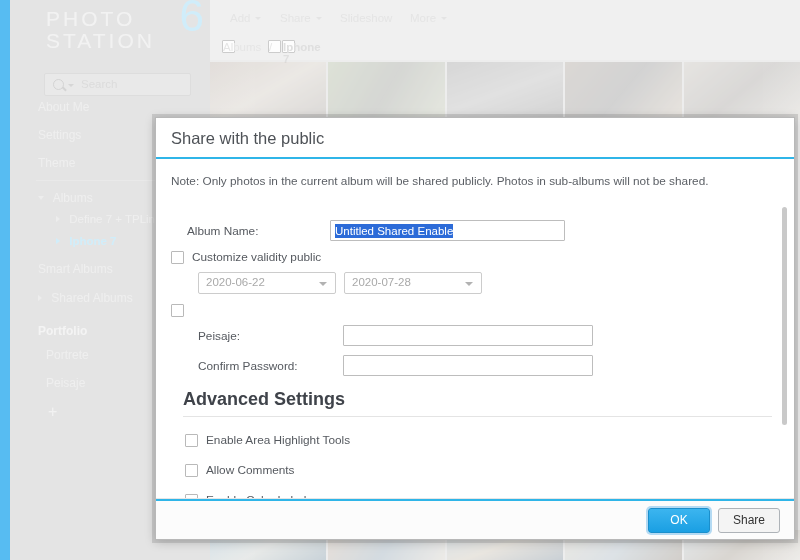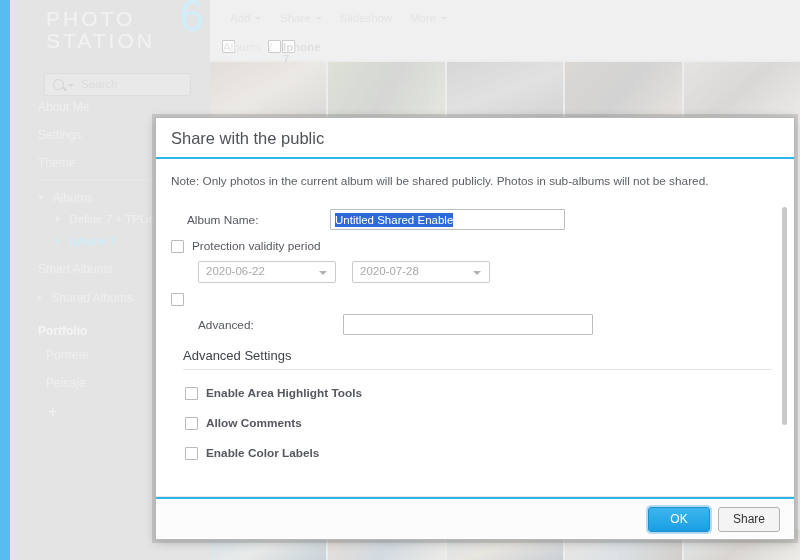--- a/index.html
+++ b/index.html
@@ -166,39 +166,39 @@
     font-family: "Liberation Sans", sans-serif;
   }
   .sel-text {
     background: #2c6bd8; color: #ffffff; padding: 1px 0;
   }
   .cbrow { display: flex; align-items: center; margin-bottom: 8px; }
   .cb {
     width: 13px; height: 13px; border: 1px solid #b9b9b9; background: #fff;
     border-radius: 1px; margin-right: 8px; flex: 0 0 auto;
   }
-  .dates { display: flex; gap: 16px; margin: 8px 0 10px 27px; }
+  .dates { display: flex; gap: 8px; margin: 8px 0 10px 27px; }
   .ddl {
     position: relative; width: 138px; height: 22px;
     border: 1px solid #cccccc; background: #fff; border-radius: 2px;
   }
   .ddl .v {
     position: absolute; left: 7px; top: 3px; font-size: 11.5px; color: #a9a9a9;
   }
   .ddl .ar {
     position: absolute; right: 8px; top: 9px;
     border-left: 4px solid transparent; border-right: 4px solid transparent;
     border-top: 4px solid #b2b2b2;
   }
   .adv-h {
-    font-size: 13px; font-weight: normal; color: #3f434a;
+    font-size: 18px; font-weight: bold; color: #3f434a;
     margin: 13px 0 6px 12px;
   }
   .hr { height: 1px; background: #e4e4e4; margin: 0 0 9px 12px; }
-  .adv-row { display: flex; align-items: center; margin: 16px 0 9px 14px; font-weight: bold; }
+  .adv-row { display: flex; align-items: center; margin: 16px 0 9px 14px; }
 
   .vscroll {
     position: absolute; right: 7px; top: 8px; width: 5px; height: 330px;
     background: transparent;
   }
   .vscroll .thumb {
     position: absolute; left: 0; top: 40px; width: 5px; height: 218px;
     background: #c9c9c9; border-radius: 3px;
   }
 </style>
@@ -306,54 +306,58 @@
   </div>
 
   <div class="overlay"></div>
 
   <div class="modal">
 
     <div class="modal-title">Share with the public</div>
 
     <div class="modal-body">
 
-      <div class="p" style="margin-bottom:20px">Note: Only photos in the current album will be shared publicly. Photos in sub-albums will not be shared.</div>
+      <div class="p" style="margin-bottom:31px">Note: Only photos in the current album will be shared publicly. Photos in sub-albums will not be shared.</div>
 
       <div class="row">
         <span class="lbl w">Album Name:</span>
         <span class="inp" style="width:235px;display:inline-flex;align-items:center;margin-left:-2px">
           <span class="sel-text">Untitled Shared Enable</span>
         </span>
       </div>
 
       <div class="cbrow" style="margin-top:4px">
         <span class="cb"></span>
-        <span class="lbl">Protection validity period</span>
+        <span class="lbl">Customize validity public</span>
       </div>
 
       <div class="dates">
         <span class="ddl">
           <span class="v">2020-06-22</span>
           <span class="ar"></span>
         </span>
         <span class="ddl">
           <span class="v">2020-07-28</span>
           <span class="ar"></span>
         </span>
       </div>
 
       <div class="cbrow">
         <span class="cb"></span>
       </div>
 
       <div class="row" style="margin-left:27px">
-        <span class="lbl w" style="width:145px">Advanced:</span>
+        <span class="lbl w" style="width:145px">Peisaje:</span>
         <input class="inp" style="width: 250px;" type="password" value="">
       </div>
 
+      <div class="row" style="margin-left:27px">
+        <span class="lbl w" style="width:145px">Confirm Password:</span>
+        <input class="inp" style="width: 250px;" type="password" value="">
+      </div>
 
       <div class="adv-h">Advanced Settings</div>
       <div class="hr"></div>
 
       <div class="adv-row">
         <span class="cb"></span>
         <span class="lbl">Enable Area Highlight Tools</span>
       </div>
       <div class="adv-row">
         <span class="cb"></span>

